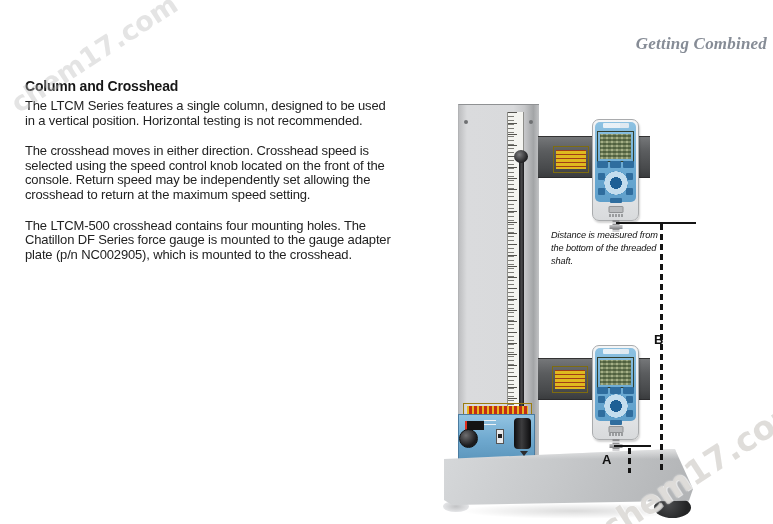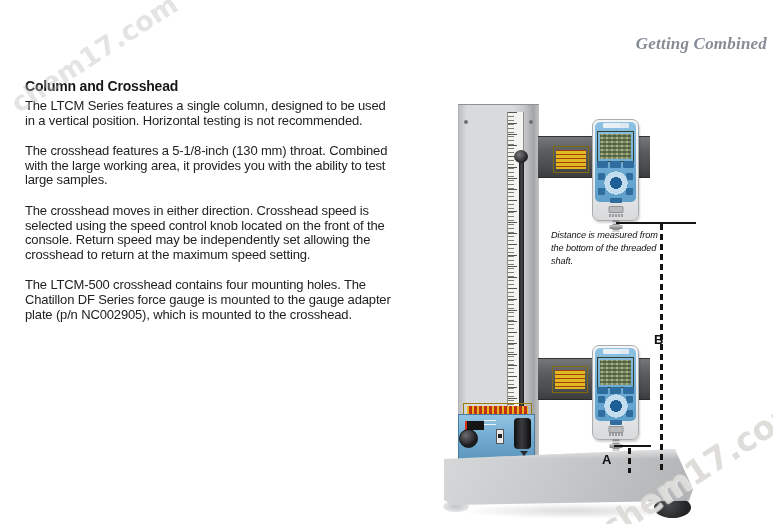--- a/index.html
+++ b/index.html
@@ -141,21 +141,20 @@
 
 <div id="page">
 
   <div class="doc-header">Getting Combined</div>
 
   <div class="wm wm-tl">chem17.com</div>
 
   <div class="article">
     <h1>Column and Crosshead</h1>
     <p>The LTCM Series features a single column, designed to be used in a vertical position.  Horizontal testing is not recommended.</p>
-    <p>The crosshead features a 5-1/8-inch (130 mm) throat.  Combined with the large working area, it provides you with the ability to test large samples.</p>
     <p>The crosshead moves in either direction.  Crosshead speed is selected using the speed control knob located on the front of the console.  Return speed may be independently set allowing the crosshead to return at the maximum speed setting.</p>
     <p>The LTCM-500 crosshead contains four mounting holes.  The Chatillon DF Series force gauge is mounted to the gauge adapter plate (p/n NC002905), which is mounted to the crosshead.</p>
   </div>
 
   <div>
 
     <div class="abs plate-shadow"></div>
     <div class="abs column-panel"></div>
     <div class="abs screw" style="left:464px;top:120px;"></div>
     <div class="abs screw" style="left:529px;top:120px;"></div>

